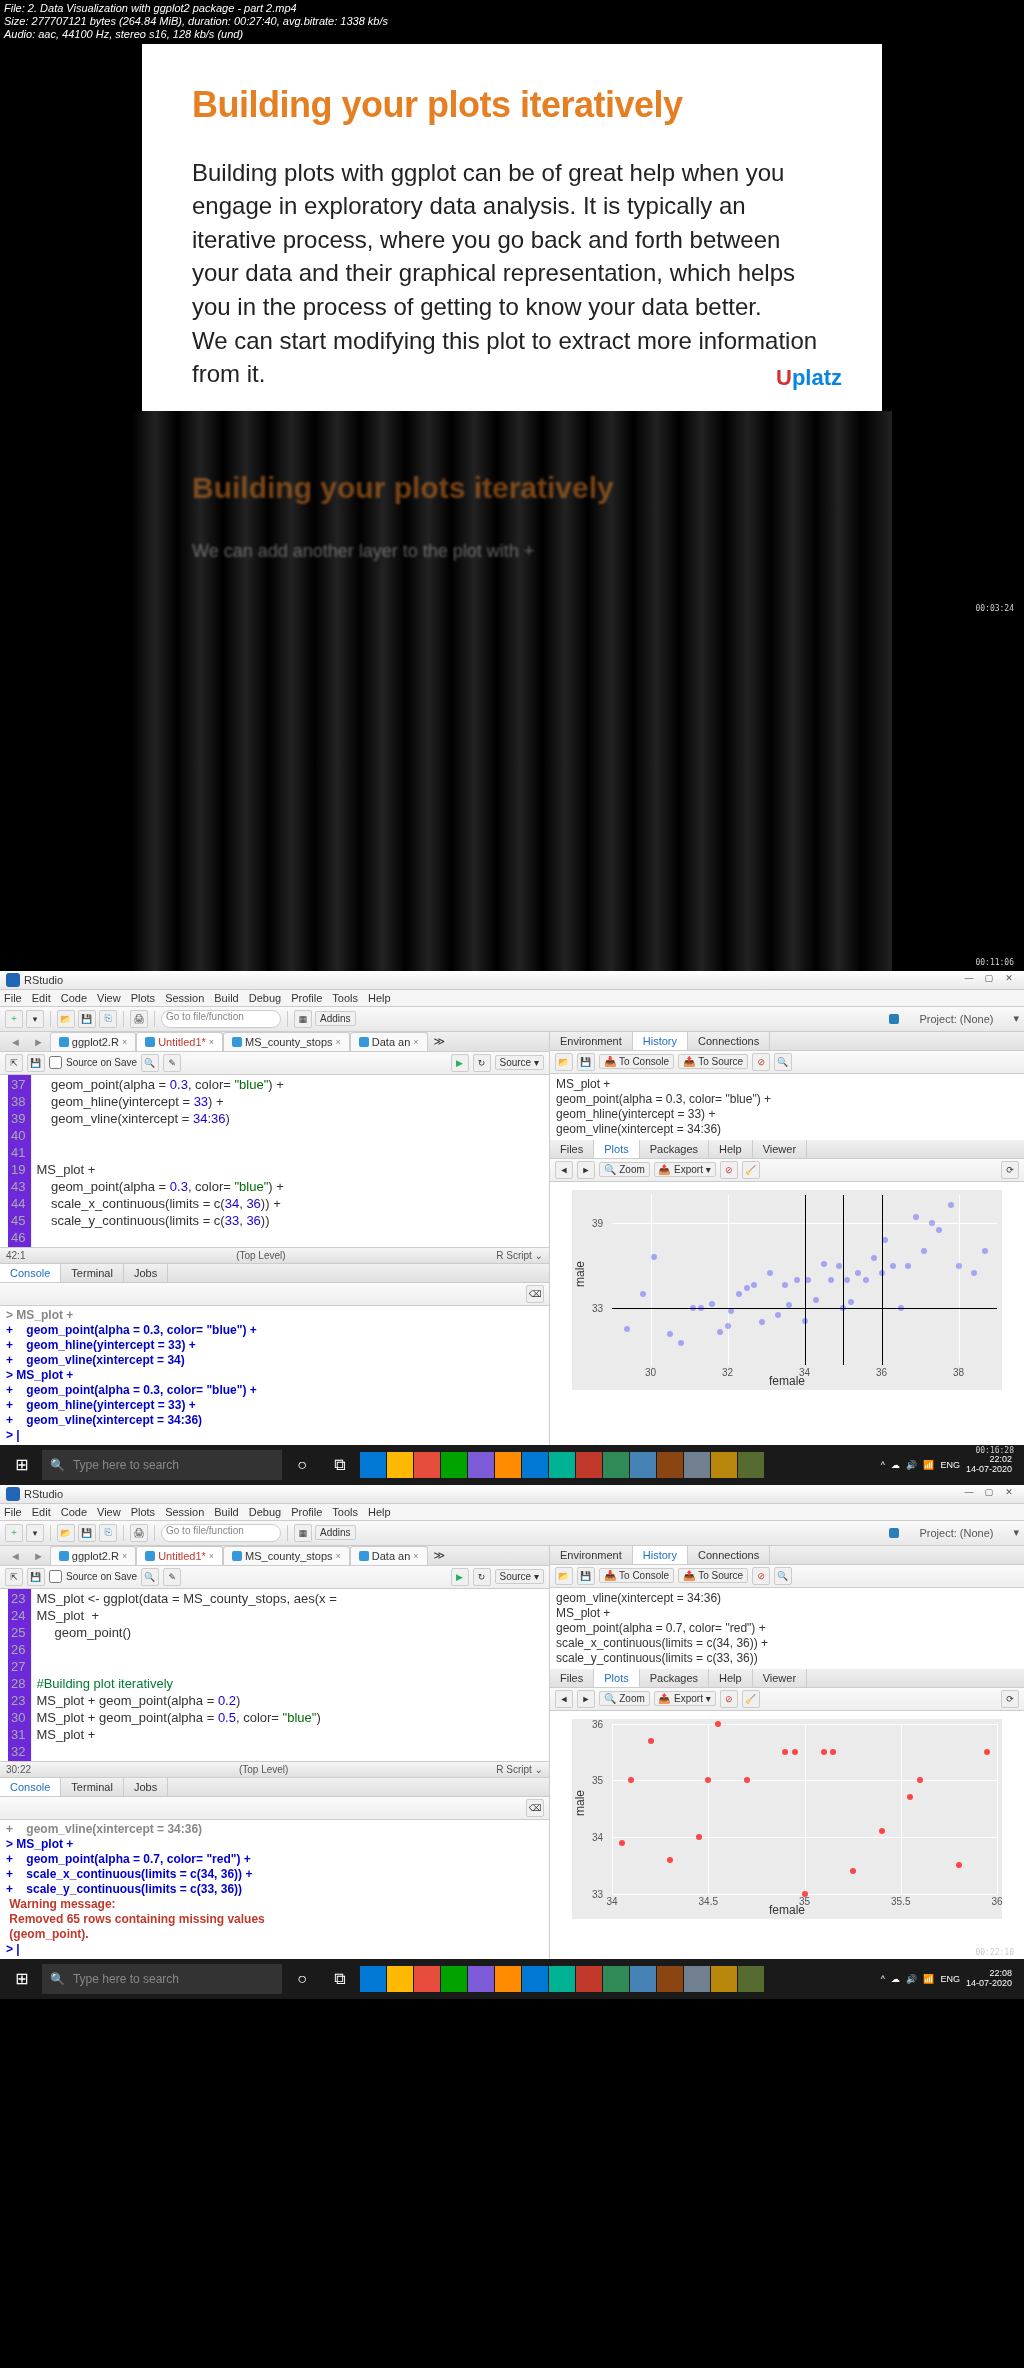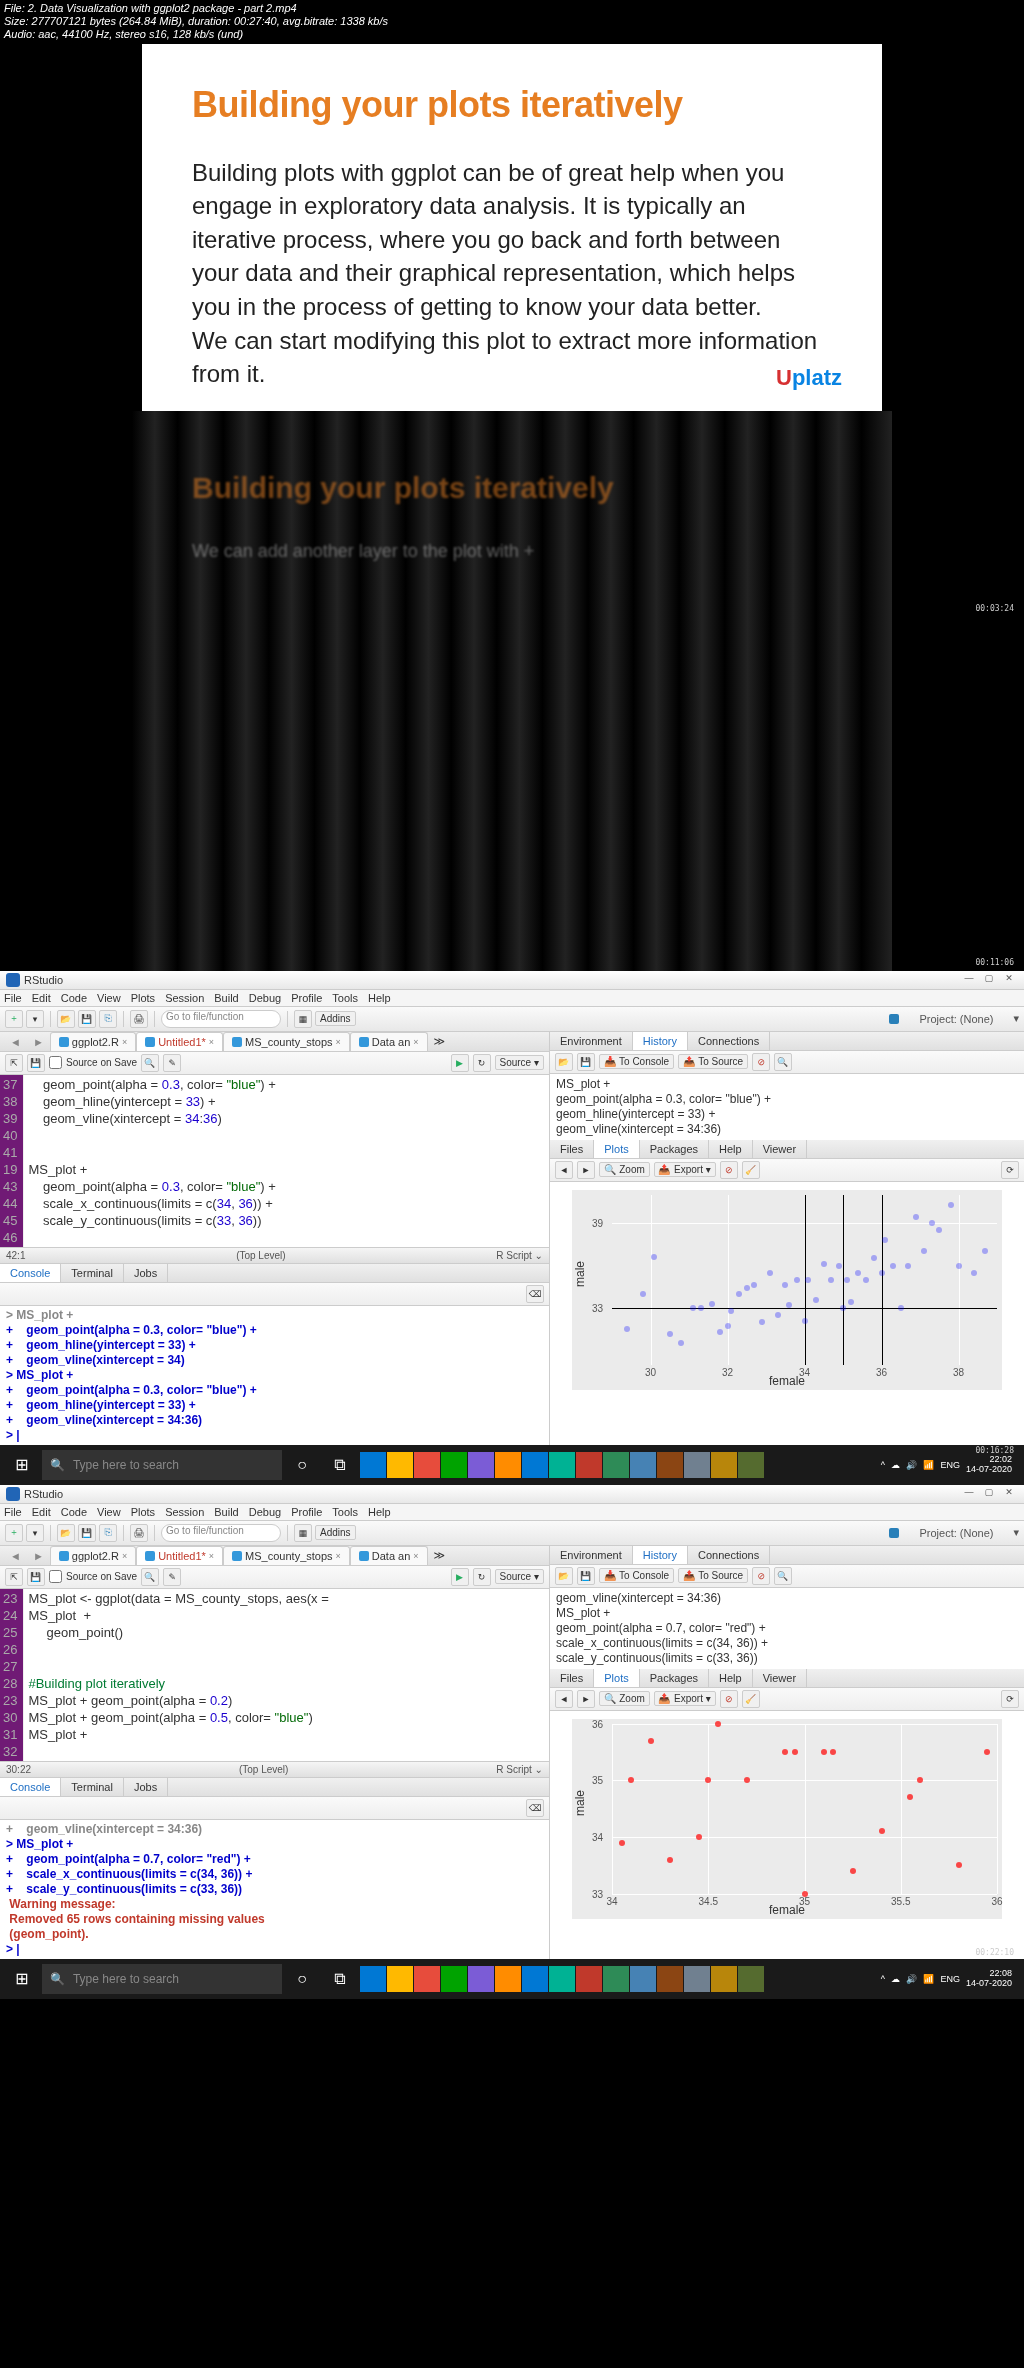--- a/index.html
+++ b/index.html
@@ -30,21 +30,21 @@
 .right { flex: 1; }
 .tabs { background: linear-gradient(#f0f0f0,#e0e0e0); display: flex; border-bottom: 1px solid #ccc; font-size: 11px; align-items: flex-end; padding-left: 4px; }
 .tab { background: #f9f9f9; border: 1px solid #ccc; border-bottom: none; padding: 3px 8px; margin-right: 0; border-radius: 3px 3px 0 0; display: flex; align-items: center; gap: 3px; }
 .tab.active { background: #fff; font-weight: normal; }
 .tab.dirty { color: #c0392b; }
 .tab-close { color: #888; font-size: 9px; cursor: pointer; }
 .tab-icon { width: 10px; height: 10px; background: #3498db; border-radius: 2px; }
 .mini-toolbar { background: linear-gradient(#fafafa,#eee); padding: 2px 5px; border-bottom: 1px solid #ccc; display: flex; align-items: center; gap: 4px; font-size: 10px; }
 .src-btn { padding: 1px 4px; background: #f0f0f0; border: 1px solid #ccc; border-radius: 2px; font-size: 10px; }
 .editor { background: #fff; font-family: "Lucida Console", Consolas, monospace; font-size: 13px; display: flex; }
-.gutter { background: #701a75; color: #aaa; text-align: right; padding: 1px 6px 1px 3px; border-right: 1px solid #eee; user-select: none; }
+.gutter { background: #6d28d9; color: #aaa; text-align: right; padding: 1px 6px 1px 3px; border-right: 1px solid #eee; user-select: none; margin-left: 8px; }
 .gutter div, .code div { line-height: 17px; white-space: pre; }
 .code { padding: 1px 4px; flex: 1; overflow: hidden; }
 .kw-str { color: #036a07; }
 .kw-num { color: #1c00cf; }
 .kw-cmt { color: #007a33; }
 .statusbar { background: linear-gradient(#f5f5f5,#e0e0e0); padding: 2px 6px; font-size: 10px; color: #555; display: flex; justify-content: space-between; border-top: 1px solid #ccc; border-bottom: 1px solid #ccc; }
 .console { background: #fff; font-family: "Lucida Console", Consolas, monospace; font-size: 12px; padding: 2px 6px; font-weight: bold; }
 .console div { line-height: 15px; white-space: pre; }
 .cons-blue { color: #0000cc; }
 .cons-gray { color: #888; }

